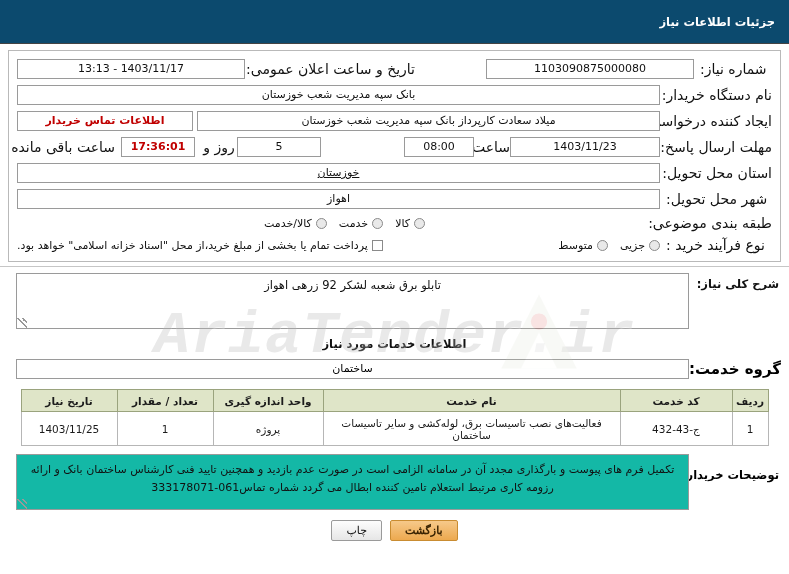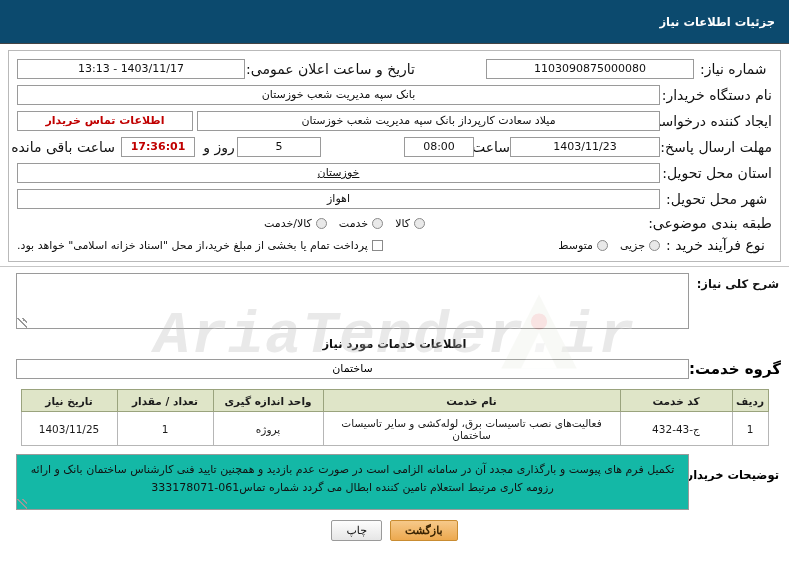--- a/index.html
+++ b/index.html
@@ -345,20 +345,21 @@
       <span class="cbx"></span>
       <span class="optlabel" style="margin-left:0;">پرداخت تمام یا بخشی از مبلغ خرید،از محل "اسناد خزانه اسلامی" خواهد بود.</span>
     </div>
   </div>
 
   <div class="hr"></div>
 
   <div class="descwrap">
     <div class="desc-label">شرح کلی نیاز:</div>
     <div class="descbox">
+      <span>تابلو برق شعبه لشکر 92 زرهی اهواز</span>
       <span class="resize-corner"></span>
     </div>
   </div>
 
   <div class="center-title">اطلاعات خدمات مورد نیاز</div>
 
   <div class="svcrow">
     <div class="svc-label">گروه خدمت:</div>
     <div class="svc-field">ساختمان</div>
   </div>

